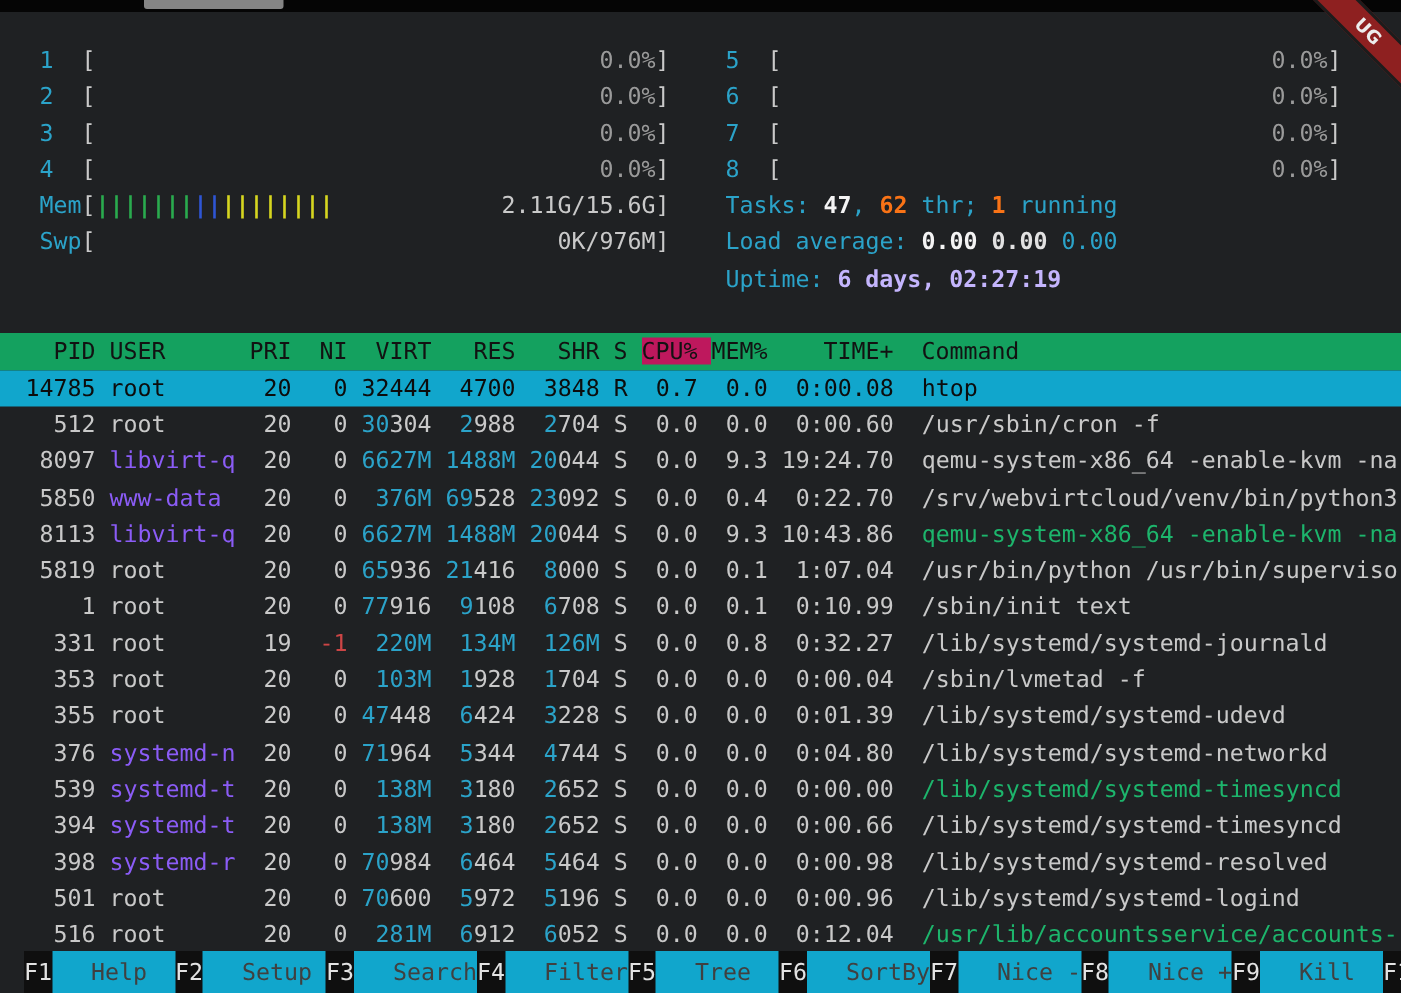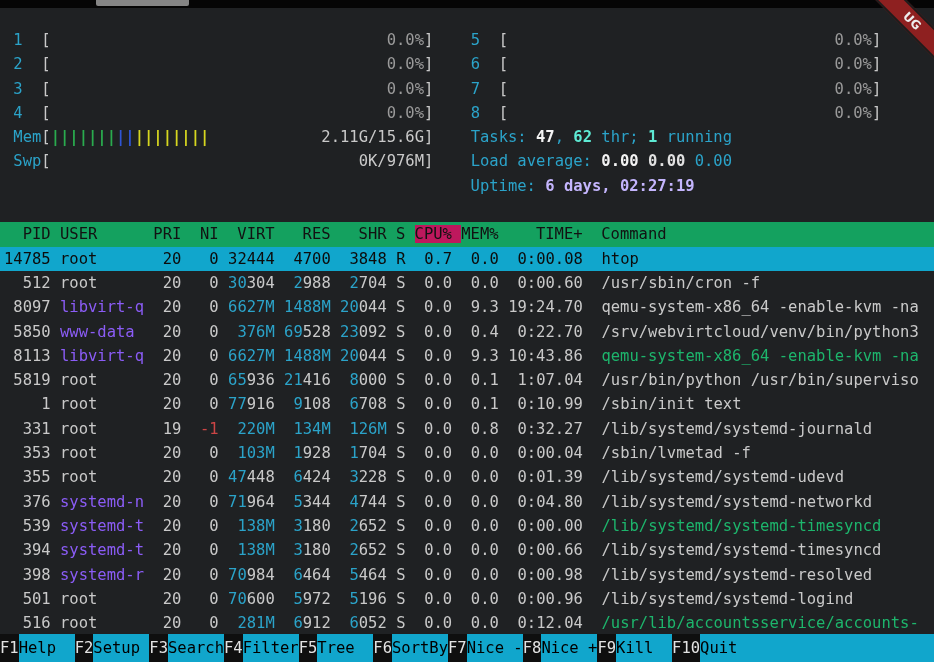--- a/index.html
+++ b/index.html
@@ -5,47 +5,47 @@
   html,body{margin:0;padding:0;}
   body{width:934px;height:662px;overflow:hidden;background:#1f2123;position:relative;}
   .screen{position:absolute;inset:0;overflow:hidden;}
   .top-strip{position:absolute;top:0;left:0;width:934px;height:8px;background:#050505;}
   .top-tab{position:absolute;left:96px;top:0;width:93px;height:6px;background:#858585;border-radius:0 0 2px 2px;}
   .terminal{position:absolute;top:8px;left:0;right:0;bottom:0;background:#1f2123;
             font-family:"DejaVu Sans Mono","Liberation Mono",monospace;
             font-size:15.5px;color:#c9c9c9;}
   .lines{white-space:pre;}
   #header-lines{padding-top:20px;}
-  .line{display:block;height:24.3px;line-height:24.3px;padding-left:4px;white-space:pre;}
+  .line{display:block;height:24.3px;line-height:24.3px;padding-left:17px;white-space:pre;}
   
   .w{color:#c9c9c9;}
   .b{color:#f4f4f4;font-weight:bold;}
   .wb{color:#e2e2e2;font-weight:bold;}
   .g{color:#8b5cf6;}
   .pct{color:#9a9a9a;}
   .cy{color:#2ba3c9;}
   .cyb{color:#c4b5fd;font-weight:bold;}
   .gr{color:#1db56c;}
-  .grb{color:#5eead4;font-weight:bold;margin-top:48px;}
+  .grb{color:#f97316;font-weight:bold;margin-top:48px;}
   .rd{color:#cc4545;}
   .bar-g{color:#2aab4e;font-weight:bold;}
   .bar-b{color:#2e55d4;font-weight:bold;}
   .bar-y{color:#d6d620;font-weight:bold;}
   
   .thead{background:#14a15f;color:#121212;}
   .thead span{color:#121212;margin-top:37px;}
   .thead .sorthl{background:#be185d;}
   .selected{background:#11a6cc;}
   .selected span{color:#0c0c0c !important;font-weight:normal;}
   
-  .fnbar{position:absolute;left:0;right:0;bottom:0;height:28px;background:#0f0f0f;
+  .fnbar{position:absolute;left:16px;right:0;bottom:0;height:28px;background:#0f0f0f;
          display:flex;align-items:stretch;white-space:pre;line-height:28px;font-size:15.5px;}
   .fk{display:flex;}
   .fk-key{color:#e3e3e3;}
-  .fk-label{background:#11a6cc;color:#000000;}
+  .fk-label{background:#11a6cc;color:#404040;padding-left:26px;}
   .fk-fill{flex:1;background:#11a6cc;}
   
   .ribbon{position:absolute;top:10px;right:-34px;width:112px;height:18px;line-height:18px;
           background:#8e2020;transform:rotate(45deg);text-align:center;
           font-family:"DejaVu Sans",sans-serif;font-weight:bold;font-size:12px;color:#ededed;
           border-top:2px solid #1c1c1c;border-bottom:2px solid #1c1c1c;z-index:9;}
 </style>
 </head>
 <body>
 

